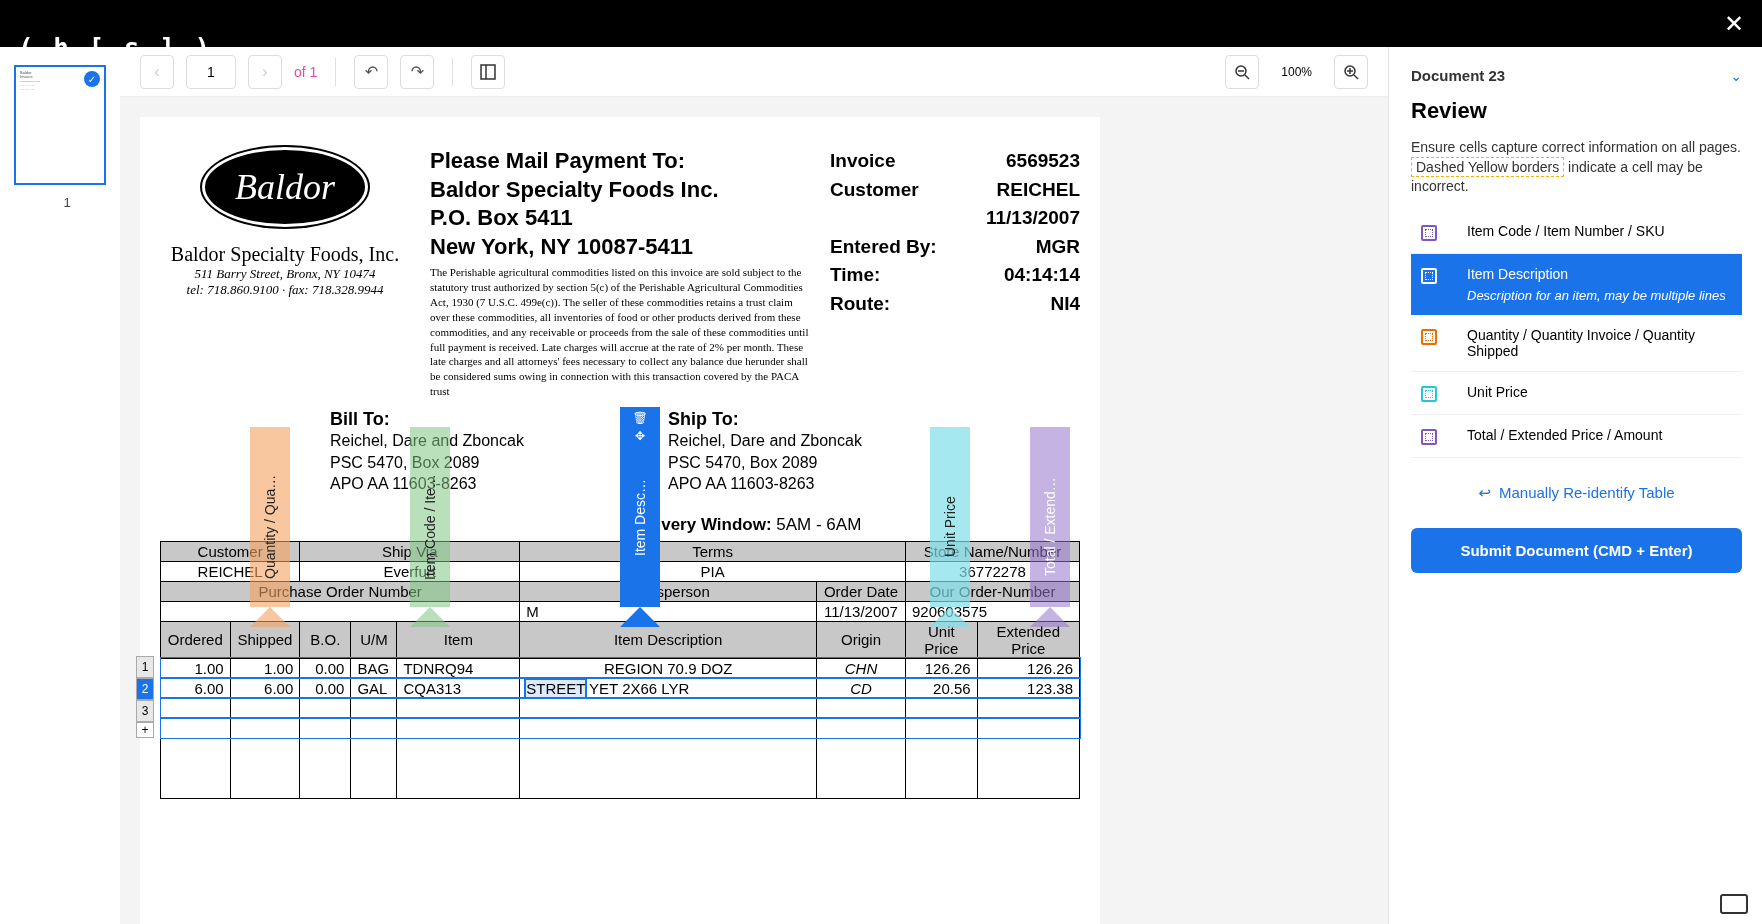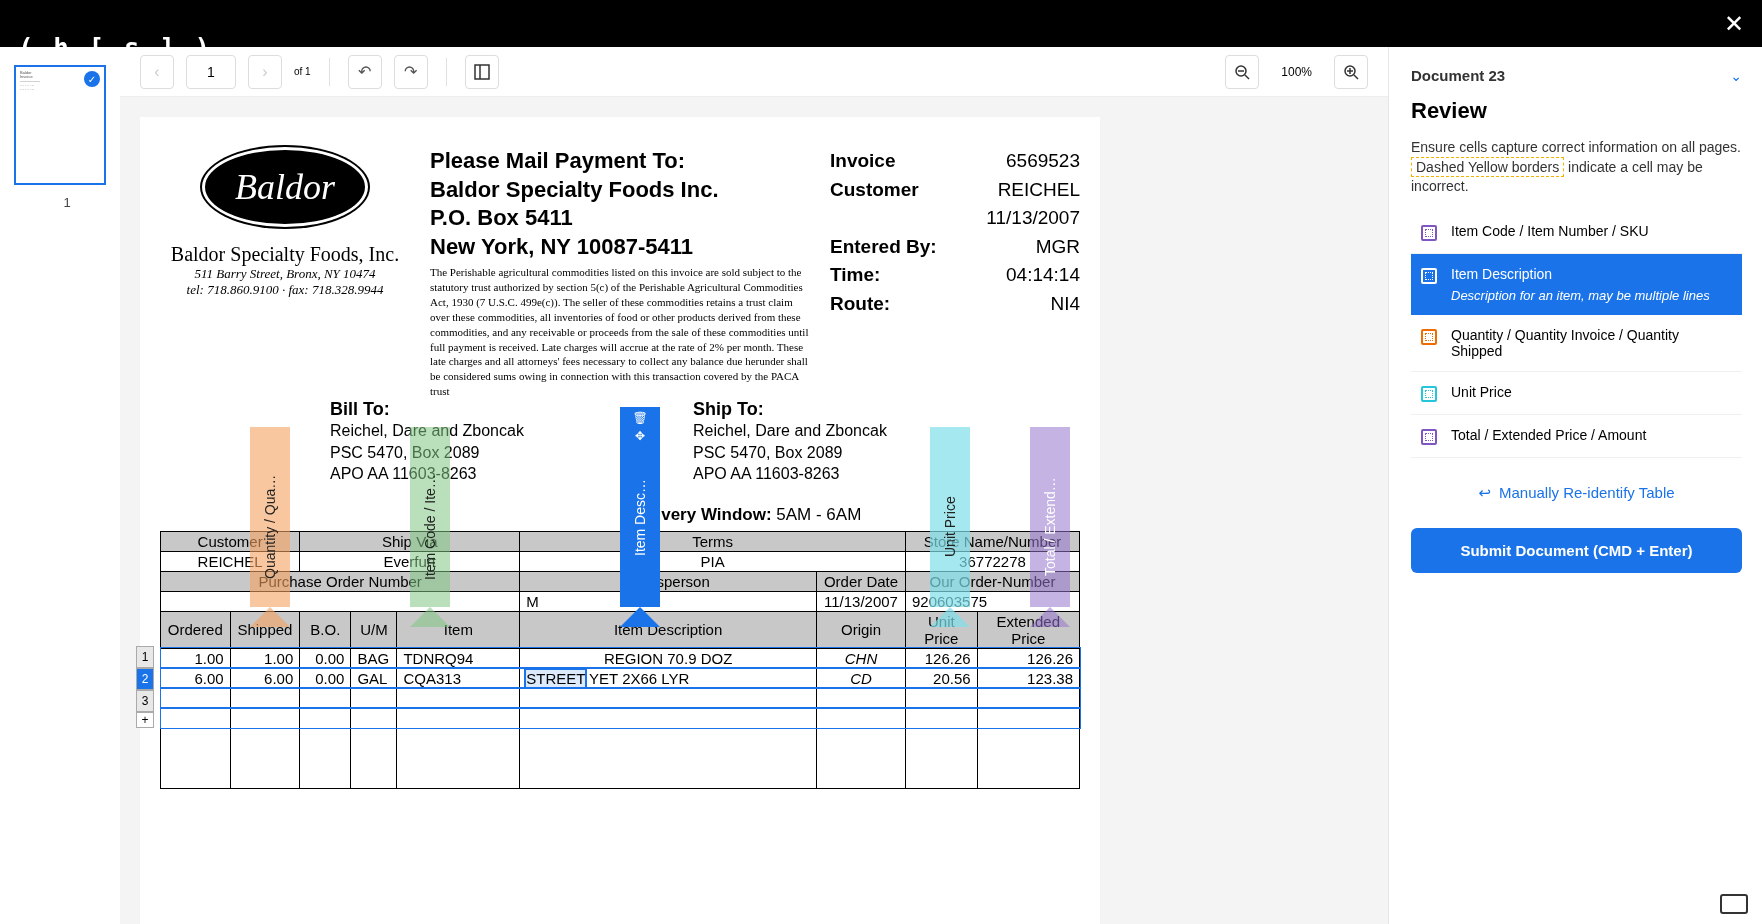--- a/index.html
+++ b/index.html
@@ -16,43 +16,43 @@
 .thumbnail { width: 92px; height: 120px; border: 2px solid #1a73e8; position: relative; background: #fff; padding: 4px; }
 .thumbnail .check { position: absolute; top: 4px; right: 4px; width: 16px; height: 16px; background: #1a73e8; border-radius: 50%; display: flex; align-items: center; justify-content: center; color: #fff; font-size: 10px; }
 .thumb-num { text-align: center; margin-top: 10px; font-size: 13px; color: #444; }
 .thumb-mini { font-size: 4px; line-height: 1; color: #555; }
 
 .viewer-pane { flex: 1; display: flex; flex-direction: column; background: #f4f4f4; }
 .toolbar { background: #fff; height: 50px; display: flex; align-items: center; padding: 0 20px; gap: 12px; border-bottom: 1px solid #eee; }
 .nav-btn { width: 34px; height: 34px; border: 1px solid #ddd; border-radius: 4px; background: #fff; display: flex; align-items: center; justify-content: center; cursor: pointer; color: #555; font-size: 16px; }
 .nav-btn.disabled { color: #ccc; cursor: default; }
 .page-input { width: 50px; height: 34px; border: 1px solid #ddd; border-radius: 4px; text-align: center; font-size: 14px; }
-.page-of { font-size: 10px; color: #000000; }
+.page-of { font-size: 14px; color: #ec4899; }
 .divider { width: 1px; height: 28px; background: #e0e0e0; margin: 0 6px; }
 .spacer { flex: 1; }
 .zoom-label { font-size: 12px; padding: 0 10px; }
 
 .doc-area { flex: 1; overflow: auto; padding: 20px 0 0 20px; position: relative; }
 .document { width: 960px; background: #fff; position: relative; padding: 30px 20px 200px 20px; font-size: 14px; }
 
 
 .doc-top { display: flex; gap: 20px; }
 .logo-col { width: 250px; text-align: center; }
 .baldor-oval { display: inline-block; background: #000; color: #fff; font-family: Georgia, serif; font-style: italic; font-size: 36px; padding: 16px 30px; border-radius: 50%; border: 3px solid #fff; box-shadow: 0 0 0 2px #000; }
 .company-name { font-family: Georgia, serif; font-size: 20px; margin-top: 16px; }
 .company-addr { font-family: Georgia, serif; font-style: italic; font-size: 13px; }
 .mail-col { width: 380px; }
 .mail-title { font-weight: bold; font-size: 22px; line-height: 1.3; }
 .legal-text { font-size: 11px; font-family: Georgia, serif; line-height: 1.35; margin-top: 4px; }
 .info-col { margin-left: auto; width: 250px; }
 .info-row { display: flex; justify-content: space-between; font-size: 19px; font-weight: bold; line-height: 1.5; }
 .info-row .lbl { font-weight: bold; }
-.info-row .val { font-weight: normal; }
-
-.addr-section { display: flex; gap: 43px; margin-left: 170px; }
+.info-row .val { font-weight: bold; }
+
+.addr-section { display: flex; gap: 18px; margin-top: 10px; margin-left: 170px; }
 .addr-block { }
 .addr-title { font-weight: bold; font-size: 18px; }
 .addr-line { font-size: 16px; line-height: 1.35; }
 
 .deliv { text-align: left; margin: 20px 0 6px 470px; font-size: 17px; }
 .deliv .lbl { font-weight: bold; }
 
 
 .inv-table { width: 100%; border-collapse: collapse; font-size: 15px; }
 .inv-table td, .inv-table th { border: 1px solid #000; padding: 1px 6px; text-align: center; }
@@ -89,21 +89,21 @@
 .doc-title { font-size: 15px; font-weight: 600; color: #333; }
 .chev { color: #1a73e8; font-size: 14px; }
 .review-title { font-size: 22px; font-weight: 700; }
 .review-desc { font-size: 14px; color: #333; line-height: 1.4; }
 .yellow-box { border: 1.5px dashed #f5b301; padding: 1px 4px; }
 .field-list { display: flex; flex-direction: column; }
 .field-item { display: flex; gap: 14px; padding: 12px 10px; cursor: pointer; border-bottom: 1px solid #f0f0f0; font-size: 14px; align-items:flex-start;}
 .field-item.active { background: #1a73e8; color: #fff; border-bottom: none; }
 .field-item .fi-icon { width: 16px; height: 16px; border: 2px solid currentColor; border-radius: 2px; flex-shrink: 0; margin-top: 2px; position:relative;}
 .field-item .fi-icon::after{content:""; position:absolute; inset:2px; border:1px dotted currentColor;}
-.fi-body { display: flex; flex-direction: column; gap: 6px; }
+.fi-body { display: flex; flex-direction: column; gap: 6px; margin-left: 16px; }
 .fi-sub { font-style: italic; font-size: 13px; }
 .ic-purple{color:#7e57c2;} .ic-orange{color:#ef6c00;} .ic-cyan{color:#26c6da;}
 .manual-link { display: flex; align-items: center; justify-content: center; gap: 8px; color: #1a73e8; font-size: 15px; cursor: pointer; margin: 12px 0; }
 .submit-btn { background: #1a73e8; color: #fff; border: none; border-radius: 6px; padding: 14px; font-size: 15px; font-weight: 600; cursor: pointer; }
 
 
 .kbd-icon { position: absolute; bottom: 10px; right: 14px; width: 28px; height: 20px; border: 2px solid #333; border-radius: 3px; }
 </style>
 </head>
 <body>

